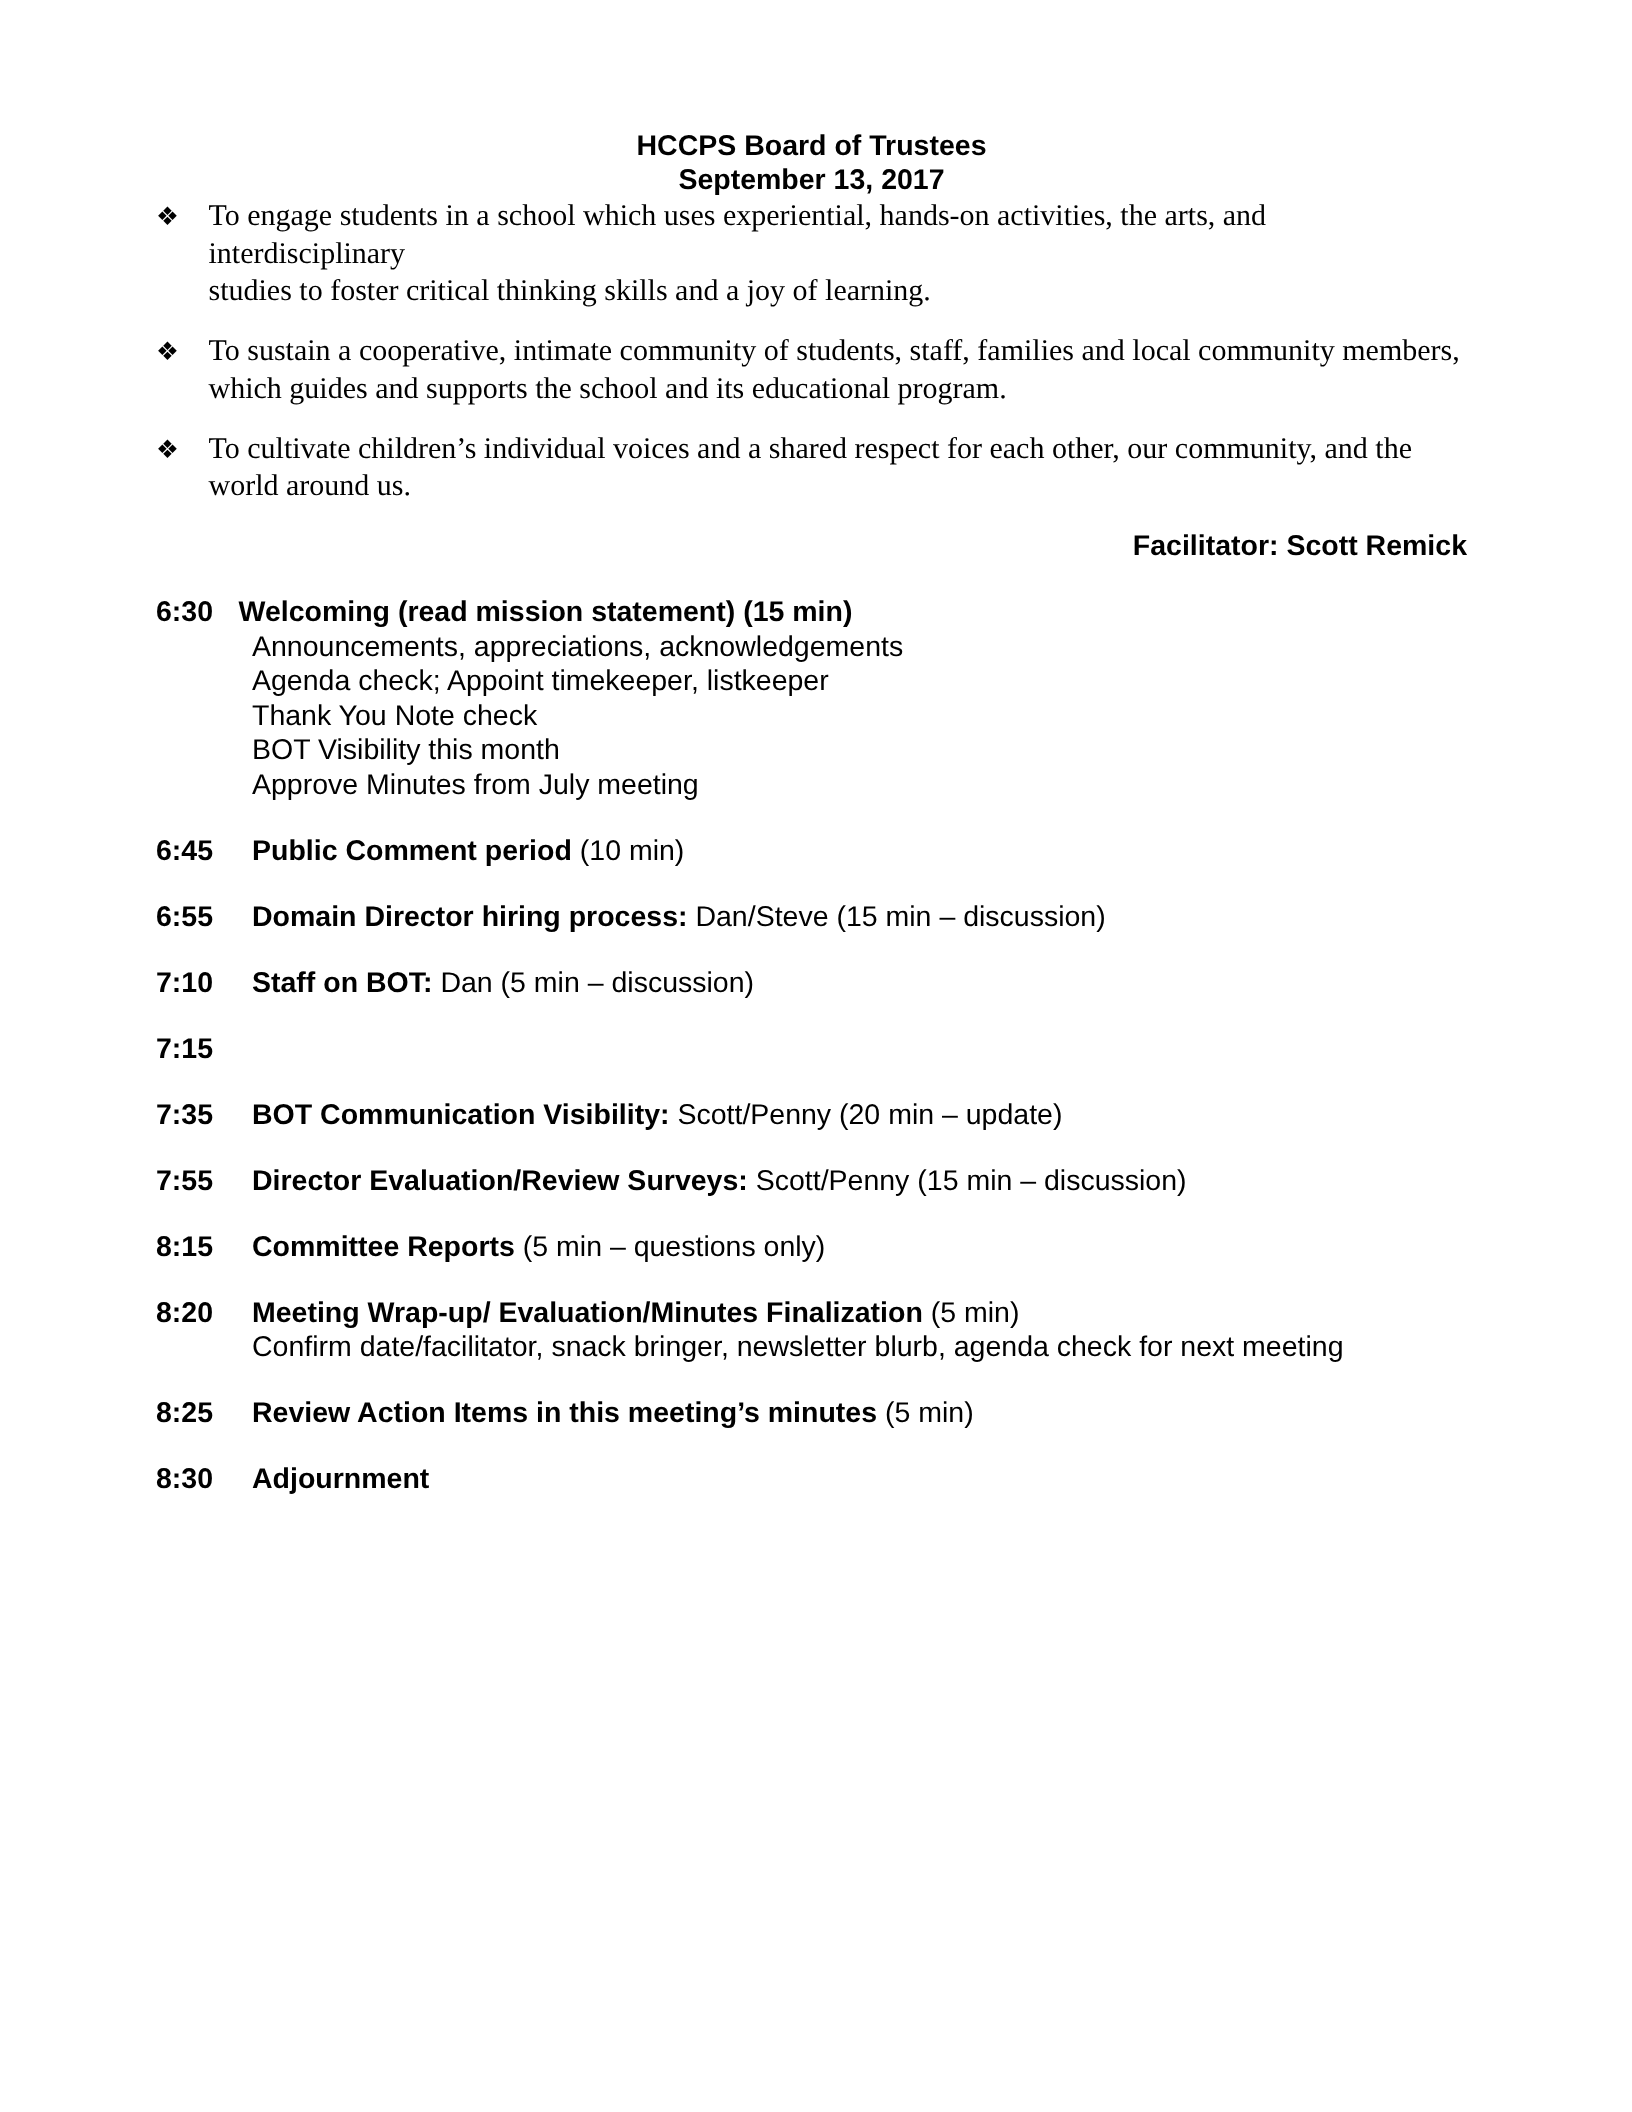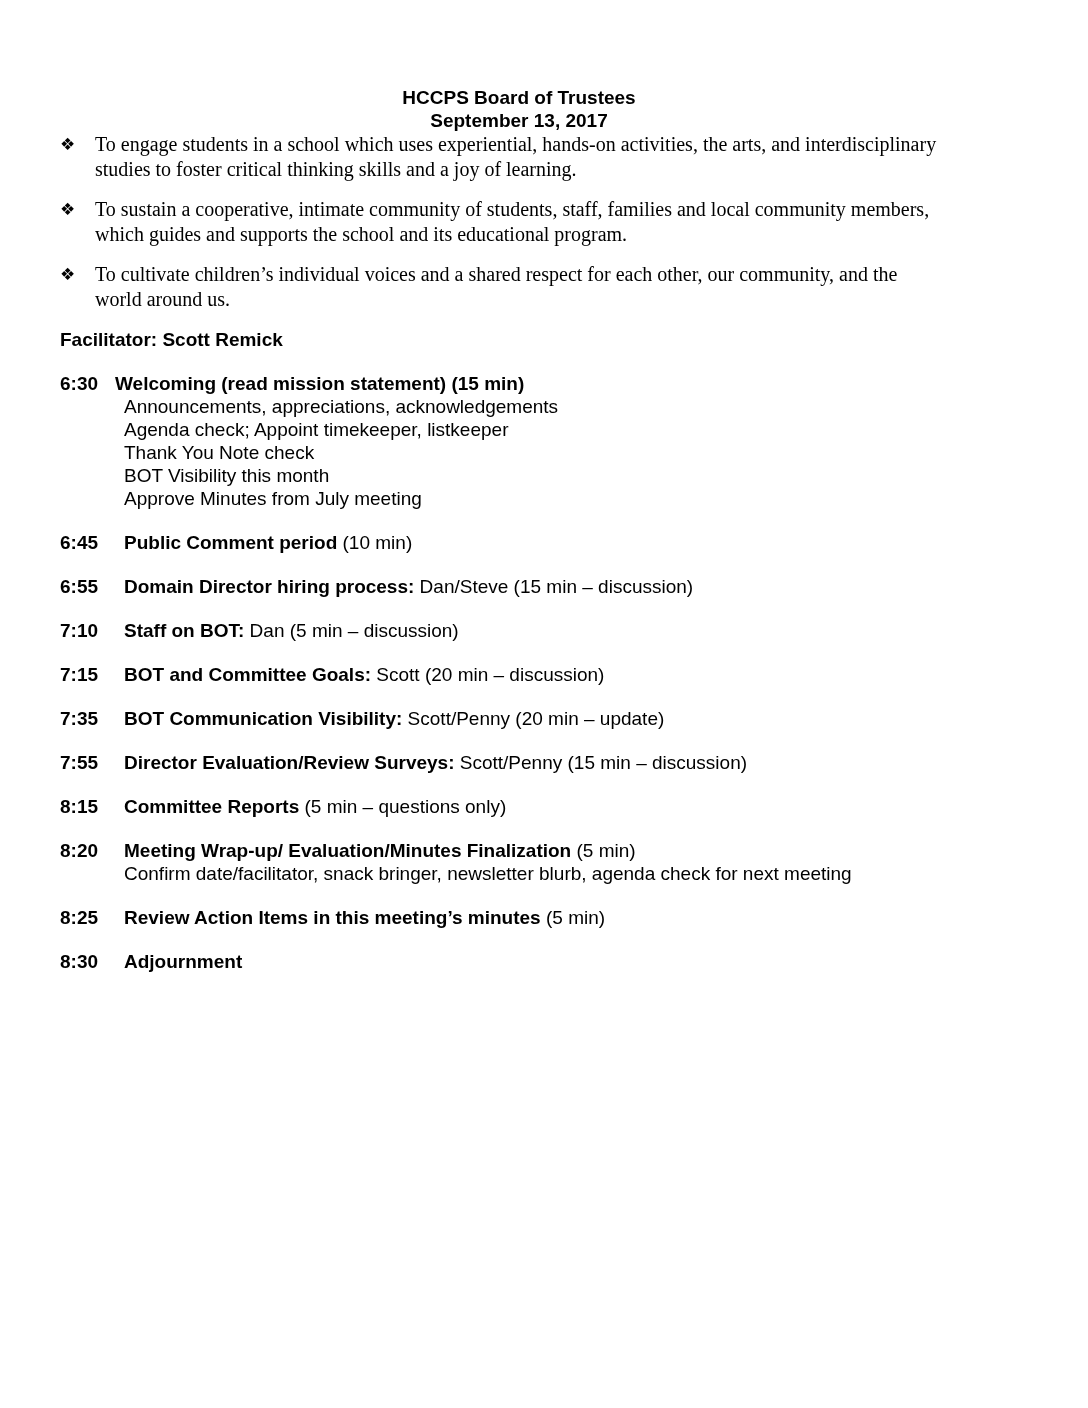--- a/index.html
+++ b/index.html
@@ -8,21 +8,21 @@
     background: #ffffff;
   }
   .page {
     position: relative;
     width: 1088px;
     height: 1408px;
     background: #ffffff;
     color: #000000;
     overflow: hidden;
     box-sizing: border-box;
-    padding: 86px 110px 0 60px;
+    padding: 86px 110px 0 104px;
   }
   
   .doc-header {
     text-align: center;
     font-family: "Liberation Sans", sans-serif;
     font-weight: 700;
     font-size: 19px;
     line-height: 23px;
     color: #000;
   }
@@ -60,20 +60,21 @@
     white-space: pre-line;
     width: max-content;
   }
   
   .facilitator {
     margin-top: 16px;
     font-family: "Liberation Sans", sans-serif;
     font-weight: 700;
     font-size: 19px;
     line-height: 23px;
+    text-align: right;
   }
   .agenda {
     margin-top: 21px;
     font-family: "Liberation Sans", sans-serif;
     font-size: 19px;
     line-height: 23px;
   }
   .agenda-item { margin-bottom: 21px; }
   .agenda-item .row {
     display: flex;
@@ -166,23 +167,20 @@
         <span class="agenda-time">7:10</span>
         <span class="agenda-content">
           <span class="agenda-title">Staff on BOT:</span><span> Dan (5 min – discussion)</span>
         </span>
       </div>
     </div>
 
     <div class="agenda-item">
       <div class="row">
         <span class="agenda-time">7:15</span>
-        <span class="agenda-content">
-          <span class="agenda-title">BOT and Committee Goals:</span><span> Scott (20 min – discussion)</span>
-        </span>
       </div>
     </div>
 
     <div class="agenda-item">
       <div class="row">
         <span class="agenda-time">7:35</span>
         <span class="agenda-content">
           <span class="agenda-title">BOT Communication Visibility:</span><span> Scott/Penny (20 min – update)</span>
         </span>
       </div>

